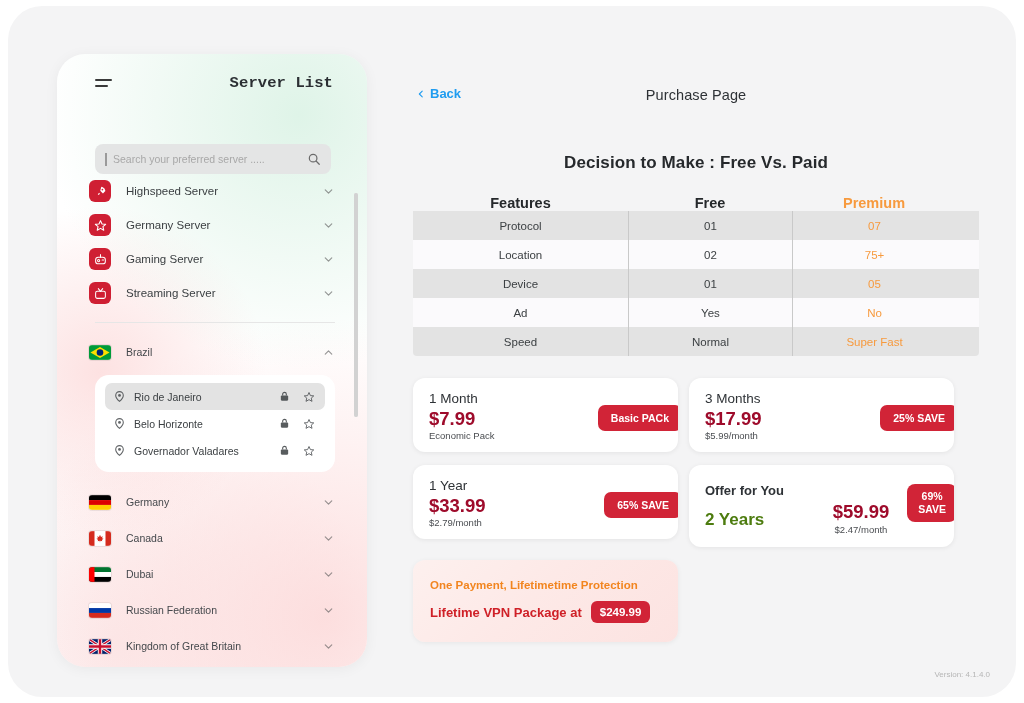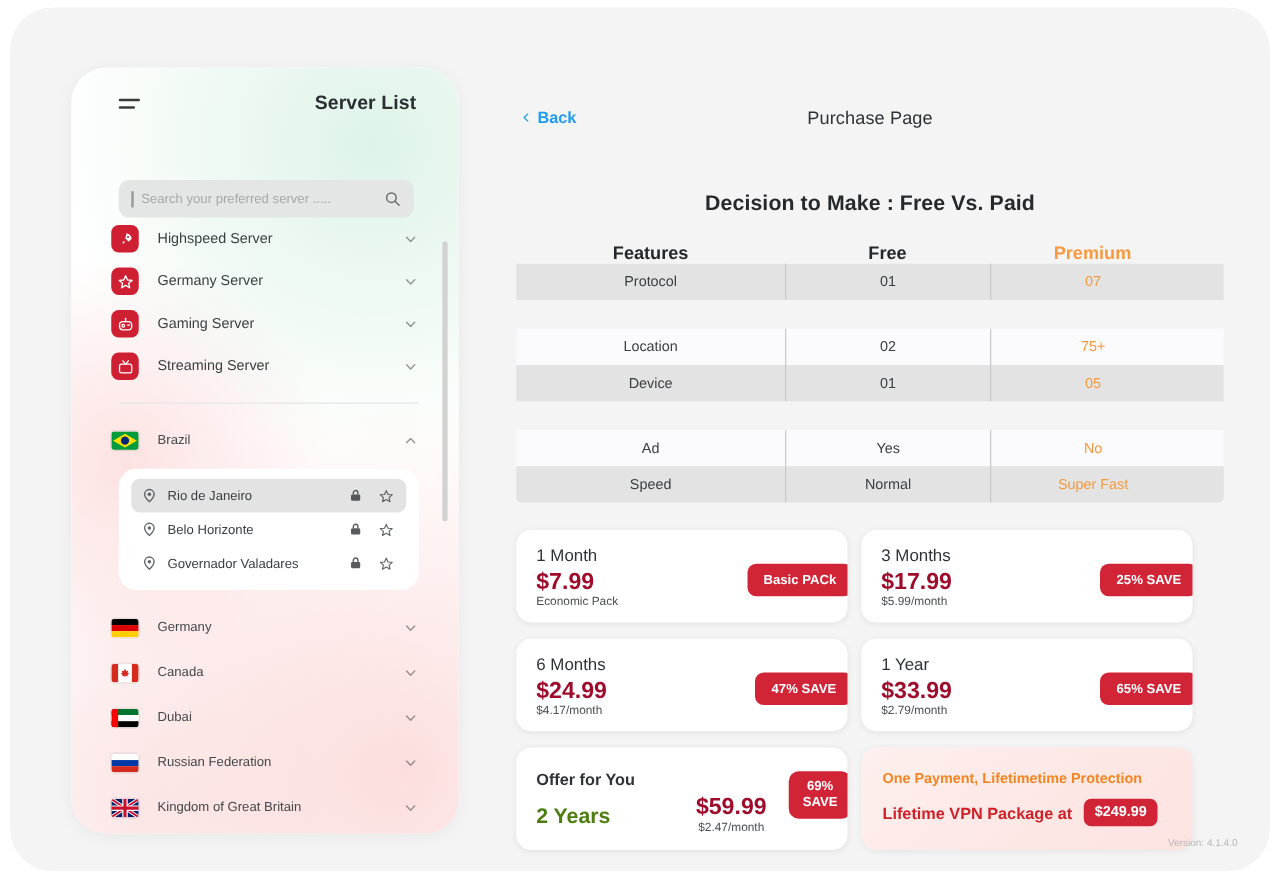--- a/index.html
+++ b/index.html
@@ -44,20 +44,21 @@
     display: flex; align-items: center;
     padding: 0 34px 0 38px;
   }
   #hamburger-icon { width: 17px; display: flex; flex-direction: column; gap: 4px; cursor: pointer; }
   #hamburger-icon span { display: block; height: 2px; background: #3a3a3a; border-radius: 2px; }
   #hamburger-icon span:nth-child(2) { width: 13px; }
   #sb-title {
     flex: 1; text-align: right;
     font-size: 15.5px; font-weight: bold; color: #2b2f33;
     letter-spacing: .1px;
+    font-family: Liberation Mono, monospace;
   }
 
   
   #search-wrap {
     position: relative;
     margin: 32px 36px 0 38px;
     height: 30px;
     background: #e4e5e5;
     border-radius: 8px;
     display: flex; align-items: center;
@@ -153,21 +154,21 @@
   }
 
   
   #cmp-table { margin: 22px 13px 0 13px; }
   .cmp-head { display: flex; }
   .cmp-head > div { text-align: center; font-size: 14.5px; font-weight: bold; color: #25282b; }
   .c1 { width: 215px; } .c2 { width: 164px; } .c3 { width: 164px; }
   .cmp-head .c3 { color: #f79a3e; }
   .cmp-row { display: flex; height: 29px; align-items: stretch; }
   .cmp-row.odd { background: #e3e3e3; }
-  .cmp-row.even { background: #fbfafc; margin-top: 23px; }
+  .cmp-row.even { background: #fbfafc; }
   .cmp-row:first-child { border-radius: 4px 4px 0 0; }
   .cmp-row:last-child { border-radius: 0 0 4px 4px; }
   .cmp-row > div {
     display: flex; align-items: center; justify-content: center;
     font-size: 11.5px; color: #3c4043;
   }
   .cmp-row .c2, .cmp-row .c3 { border-left: 1px solid #c9c9c9; }
   .cmp-row .c3 { color: #f79a3e; }
 
   
@@ -514,26 +515,20 @@
         <div class="save-badge">Basic PACk</div>
       </div>
 
       <div class="plan-card">
         <div class="plan-term">3 Months</div>
         <div class="plan-price">$17.99</div>
         <div class="plan-sub">$5.99/month</div>
         <div class="save-badge">25% SAVE</div>
       </div>
 
-      <div class="plan-card">
-        <div class="plan-term">6 Months</div>
-        <div class="plan-price">$24.99</div>
-        <div class="plan-sub">$4.17/month</div>
-        <div class="save-badge">47% SAVE</div>
-      </div>
 
       <div class="plan-card">
         <div class="plan-term">1 Year</div>
         <div class="plan-price">$33.99</div>
         <div class="plan-sub">$2.79/month</div>
         <div class="save-badge">65% SAVE</div>
       </div>
 
       <div id="offer-card">
         <div id="offer-left">

